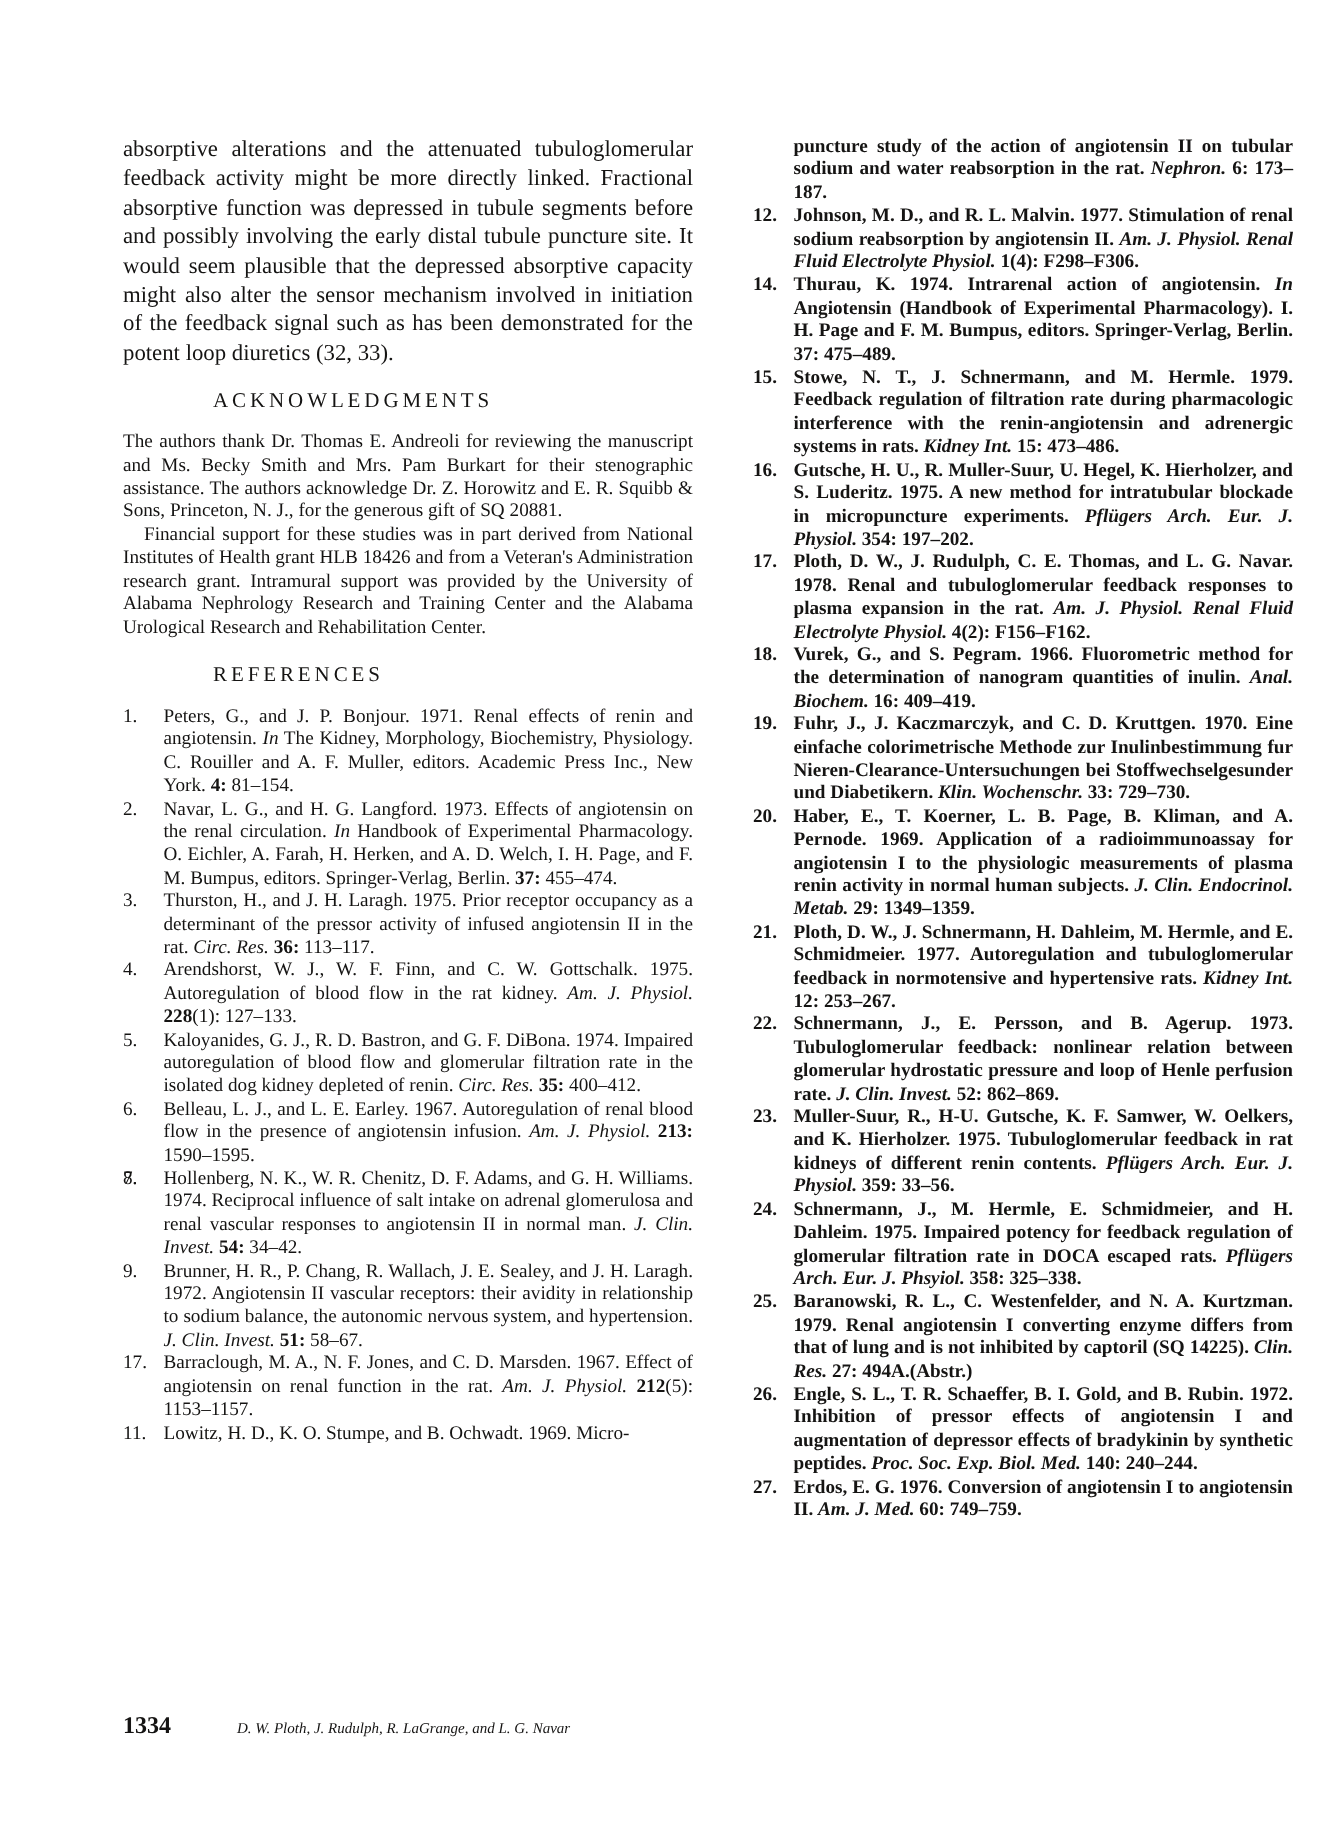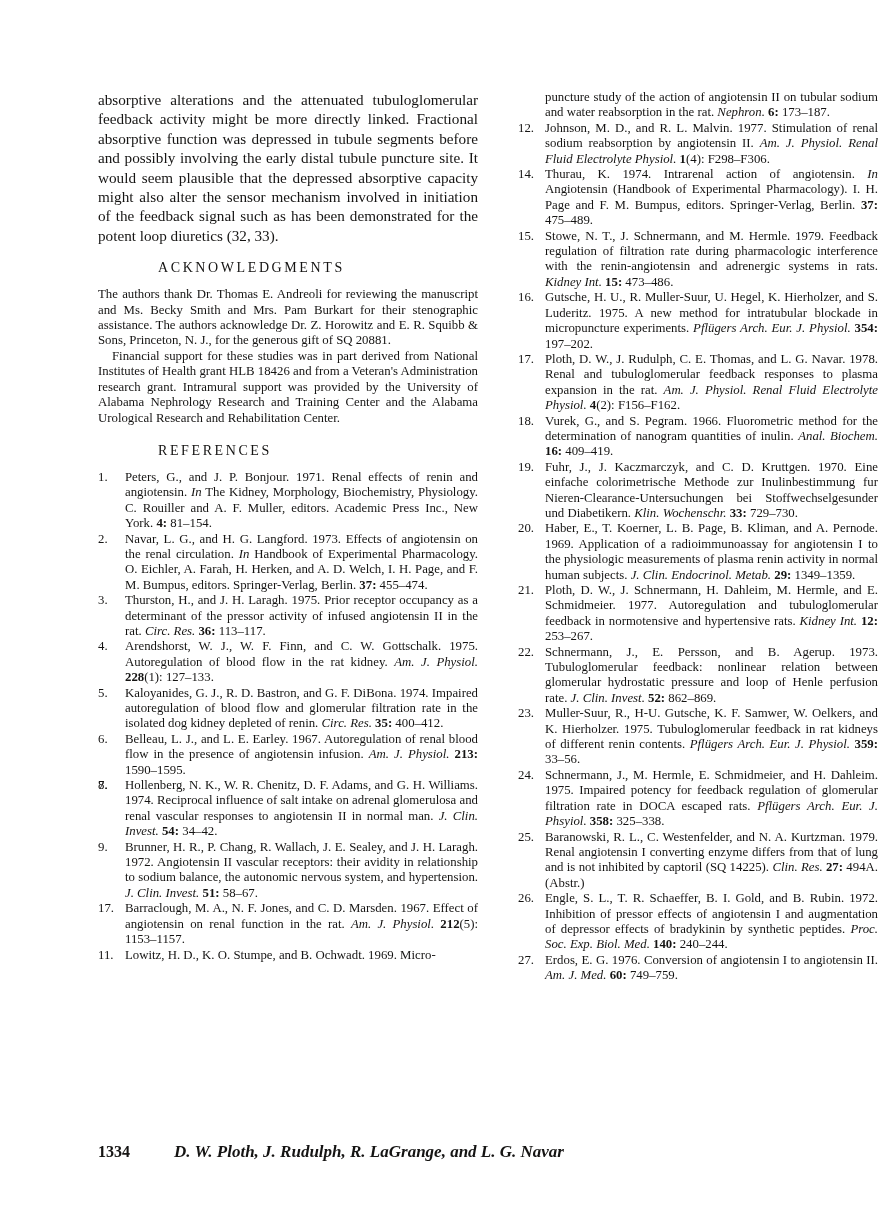--- a/index.html
+++ b/index.html
@@ -10,32 +10,32 @@
   body {
     width: 890px;
     height: 1228px;
     position: relative;
     overflow: hidden;
     color: #151413;
     font-family: "Liberation Serif", "DejaVu Serif", serif;
   }
   .page {
     position: absolute;
-    top: 0; left: 16px;
+    top: 0; left: 0;
     width: 770px;
     height: 1228px;
   }
   .columns {
     position: absolute;
     top: 90px;
     left: 82px;
     display: flex;
   }
   .col-left  { width: 380px; margin-right: 40px; }
-  .col-right { width: 360px; }
+  .col-right { width: 360px; font-weight: bold; }
 
   .body-lg {
     font-size: 15.2px;
     line-height: 19.4px;
     margin: 0;
     text-align: justify;
     hyphens: auto;
     -webkit-hyphens: auto;
   }
   .body-sm {
@@ -93,23 +93,23 @@
     top: 1142px;
     left: 82px;
     width: 780px;
     white-space: nowrap;
   }
   .page-number {
     font-size: 16px;
     font-weight: 600;
   }
   .running-authors {
-    font-size: 17px;
+    font-size: 10px;
     font-style: italic;
-    font-weight: 700;
+    font-weight: 400;
     margin-left: 40px;
     margin-top: 19px;
   }
 </style>
 </head>
 <body>
 
 <div class="page">
 
   <div class="columns">

